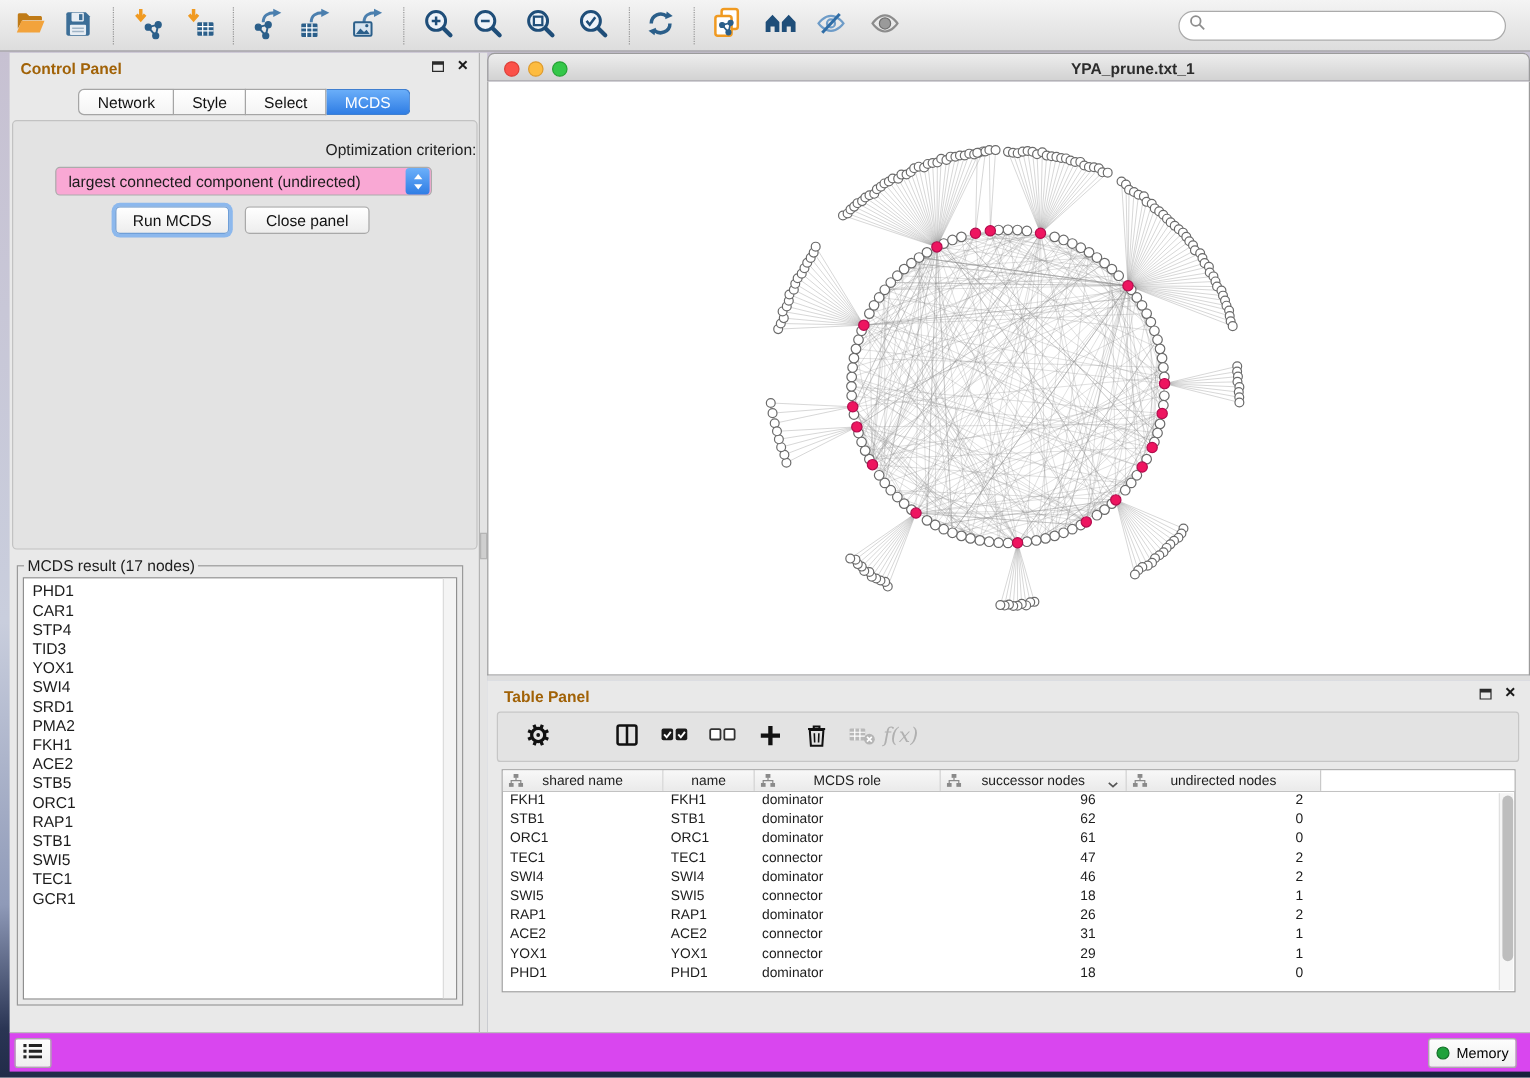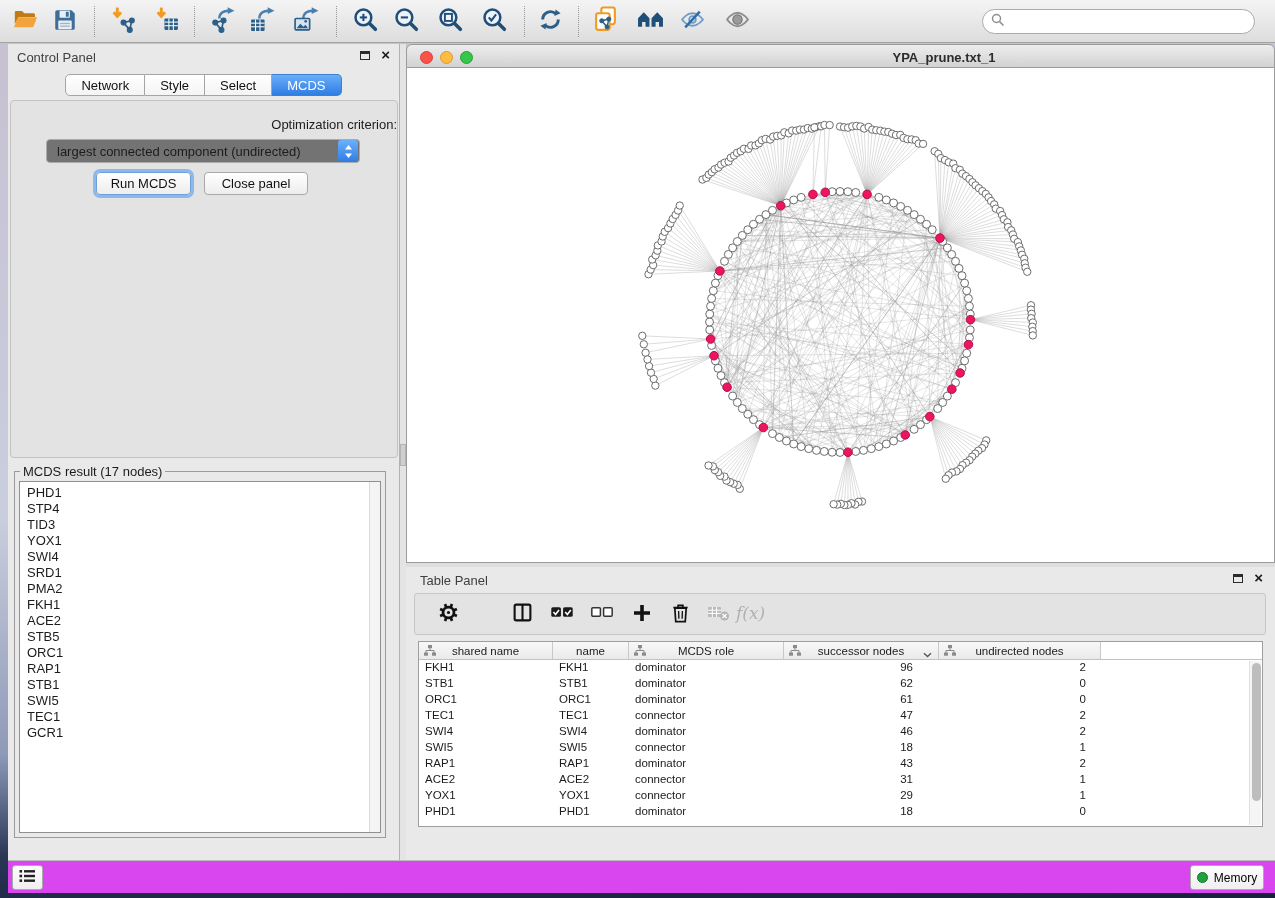--- a/index.html
+++ b/index.html
@@ -15,34 +15,34 @@
     display:flex; align-items:center; justify-content:center; cursor:pointer; }
   .tsep { position:absolute; top:6px; height:31px; width:0; border-left:1px dotted #969696; }
   .searchbox { position:absolute; left:982px; top:9px; width:273px; height:25px; background:#fff;
     border:1px solid #ababab; border-radius:13px; display:flex; align-items:center; padding:0 8px; }
   .searchbox input { border:none; outline:none; flex:1; font-size:12px; margin-left:5px; background:transparent; }
   
   .main { position:absolute; left:8px; top:44px; width:1267px; height:849px; }
   
   .cpanel { position:absolute; left:0; top:0; width:392px; height:816px; background:#e9e9e9; border-right:1px solid #b3b3b3; }
   .panel-title-row { position:absolute; left:0; top:0; width:100%; height:26px; }
-  .panel-title { position:absolute; left:9px; top:6px; font-size:13px; color:#404040; }
+  .panel-title { position:absolute; left:9px; top:6px; font-size:13px; color:#a16207;font-weight:bold; }
   .win-icons { position:absolute; right:9px; top:6px; display:flex; gap:11px; align-items:center; }
   .float-ic { width:10px; height:9px; border:1px solid #2b2b2b; border-top:3px solid #2b2b2b; display:inline-block; cursor:pointer; }
   .close-ic { font-size:15px; font-weight:bold; line-height:10px; color:#1a1a1a; cursor:pointer; }
   .cp-tabs { position:absolute; left:0; top:30px; width:100%; display:flex; justify-content:center; }
   .seg { height:22px; font-size:13px; padding:0 15px; background:linear-gradient(#ffffff,#f4f4f4);
     border:1px solid #a5a5a5; border-left:none; display:flex; align-items:center; cursor:pointer; color:#111; }
   .seg:first-child { border-left:1px solid #a5a5a5; border-radius:5px 0 0 5px; }
   .seg:last-child { border-radius:0 5px 5px 0; }
   .seg.active { background:linear-gradient(#6aaef9,#2f7de4); color:#fff; border-color:#3f7fd0; }
   .cp-card { position:absolute; left:2px; top:56px; width:388px; height:358px; background:#e3e3e3;
     border:1px solid #c2c2c2; border-radius:4px; }
   .opt-label { position:absolute; top:16px; width:100%; text-align:right; font-size:13px; }
-  .dropdown { position:absolute; left:35px; top:38px; width:314px; height:24px; background:#737373;
+  .dropdown { position:absolute; left:35px; top:38px; width:314px; height:24px; background:#f9a8d4;
     border:1px solid #ababab; border-radius:4px; display:flex; align-items:center; cursor:pointer; }
   .dropdown .val { flex:1; font-size:13px; padding-left:10px; white-space:nowrap; overflow:hidden; }
   .dd-step { width:20px; height:22px; margin-right:1px; border-radius:3px;
     background:linear-gradient(#6cb0fa,#2f7de4); display:flex; align-items:center; justify-content:center; }
   .btn { position:absolute; height:23px; background:linear-gradient(#ffffff,#ededed); border:1px solid #a9a9a9;
     border-radius:4px; font-size:13px; font-family:inherit; cursor:pointer; color:#111; }
   .btn.focus-ring { box-shadow:0 0 0 3px rgba(111,170,240,.75); border-color:#6f9fd8; }
   fieldset.mcds-box { position:absolute; left:6px; top:420px; width:372px; height:374px;
     border:1px solid #9a9a9a; background:#e9e9e9; }
   fieldset.mcds-box legend { font-size:13px; margin-left:5px; padding:0 3px; }
@@ -300,20 +300,21 @@
         </span>
       </div>
       <button class="btn focus-ring" style="left:85px;top:71px;width:95px;">Run MCDS</button>
       <button class="btn" style="left:193px;top:71px;width:104px;">Close panel</button>
     </div>
     <fieldset class="mcds-box">
       <legend>MCDS result (17 nodes)</legend>
       <div class="mcds-list" id="mcds-list" style="position: absolute; inset: 2px 4px 4px; padding-top: 3px;">
         <div class="mcds-scroll"></div>
       <div class="litem">PHD1</div>
+          <div class="litem">CAR1</div>
           <div class="litem">STP4</div>
           <div class="litem">TID3</div>
           <div class="litem">YOX1</div>
           <div class="litem">SWI4</div>
           <div class="litem">SRD1</div>
           <div class="litem">PMA2</div>
           <div class="litem">FKH1</div>
           <div class="litem">ACE2</div>
           <div class="litem">STB5</div>
           <div class="litem">ORC1</div>
@@ -785,21 +786,21 @@
             <div class="td" style="width: 134px;">SWI5</div>
             <div class="td" style="width: 76px;">SWI5</div>
             <div class="td" style="width: 155px;">connector</div>
             <div class="td num" style="width: 155px; padding-right: 26px;">18</div>
             <div class="td num" style="width: 162px; padding-right: 15px;">1</div>
           </div>
           <div class="trow">
             <div class="td" style="width: 134px;">RAP1</div>
             <div class="td" style="width: 76px;">RAP1</div>
             <div class="td" style="width: 155px;">dominator</div>
-            <div class="td num" style="width: 155px; padding-right: 26px;">43</div>
+            <div class="td num" style="width: 155px; padding-right: 26px;">26</div>
             <div class="td num" style="width: 162px; padding-right: 15px;">2</div>
           </div>
           <div class="trow">
             <div class="td" style="width: 134px;">ACE2</div>
             <div class="td" style="width: 76px;">ACE2</div>
             <div class="td" style="width: 155px;">connector</div>
             <div class="td num" style="width: 155px; padding-right: 26px;">31</div>
             <div class="td num" style="width: 162px; padding-right: 15px;">1</div>
           </div>
           <div class="trow">

